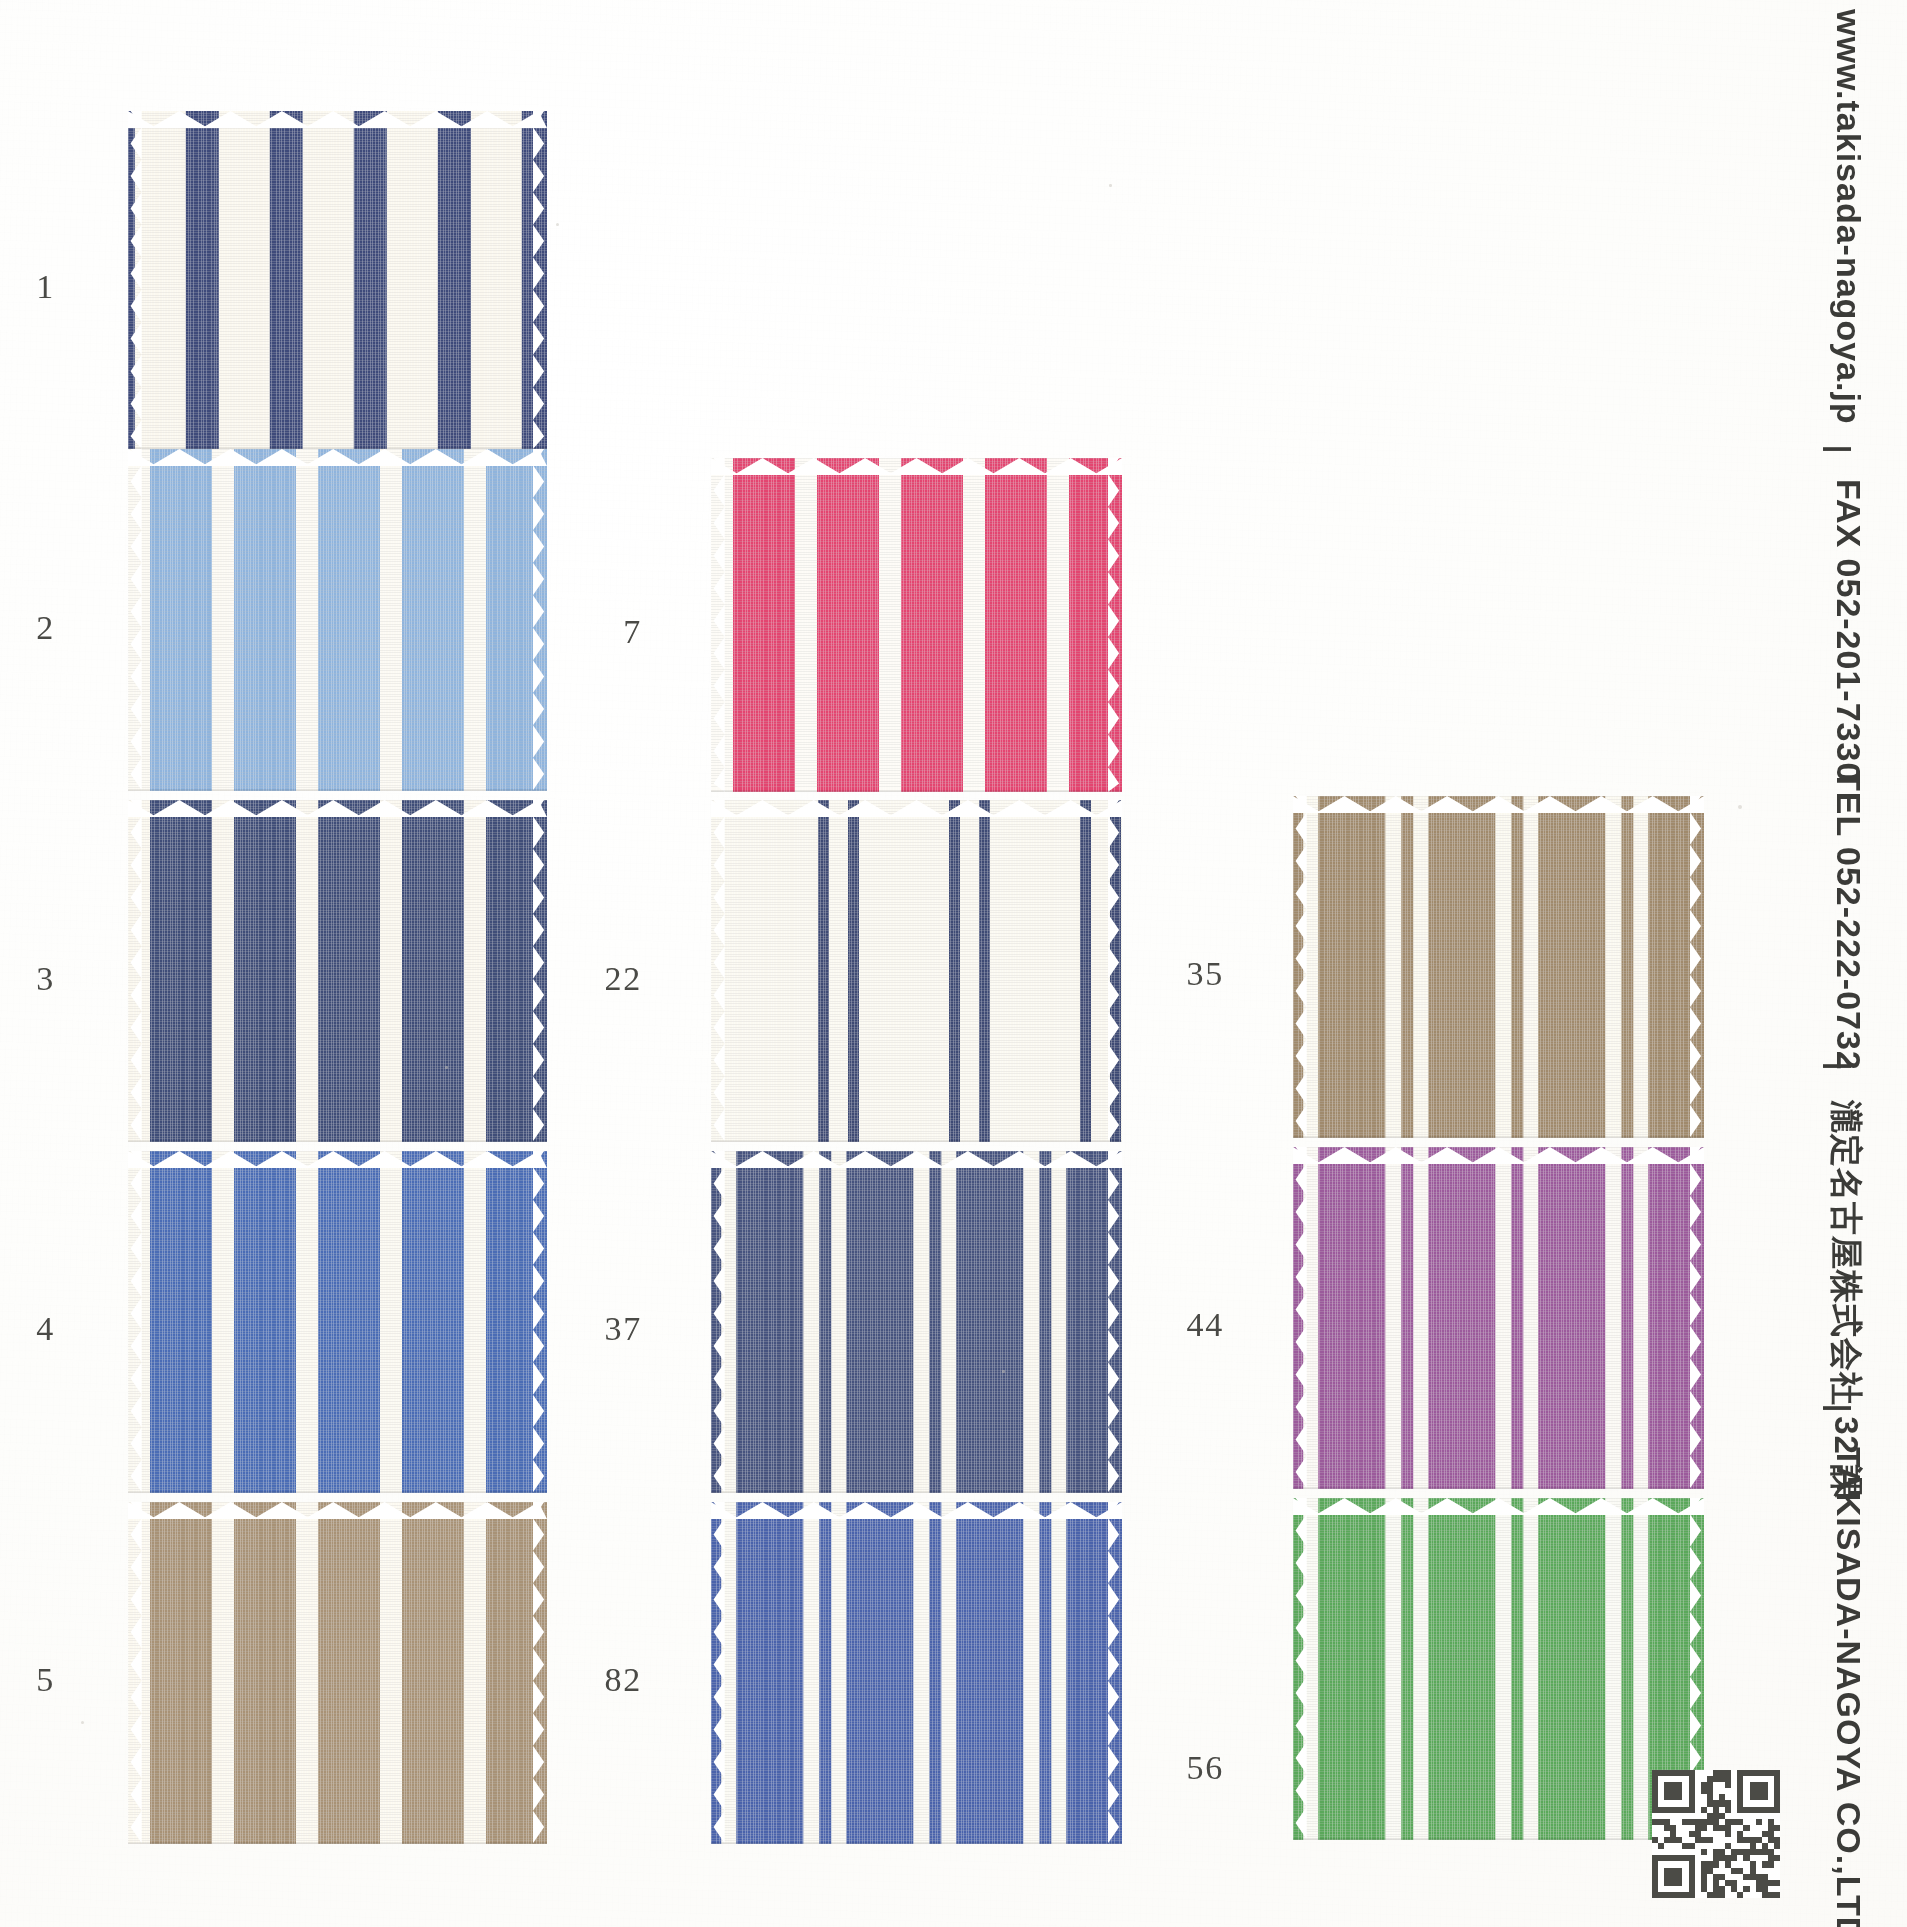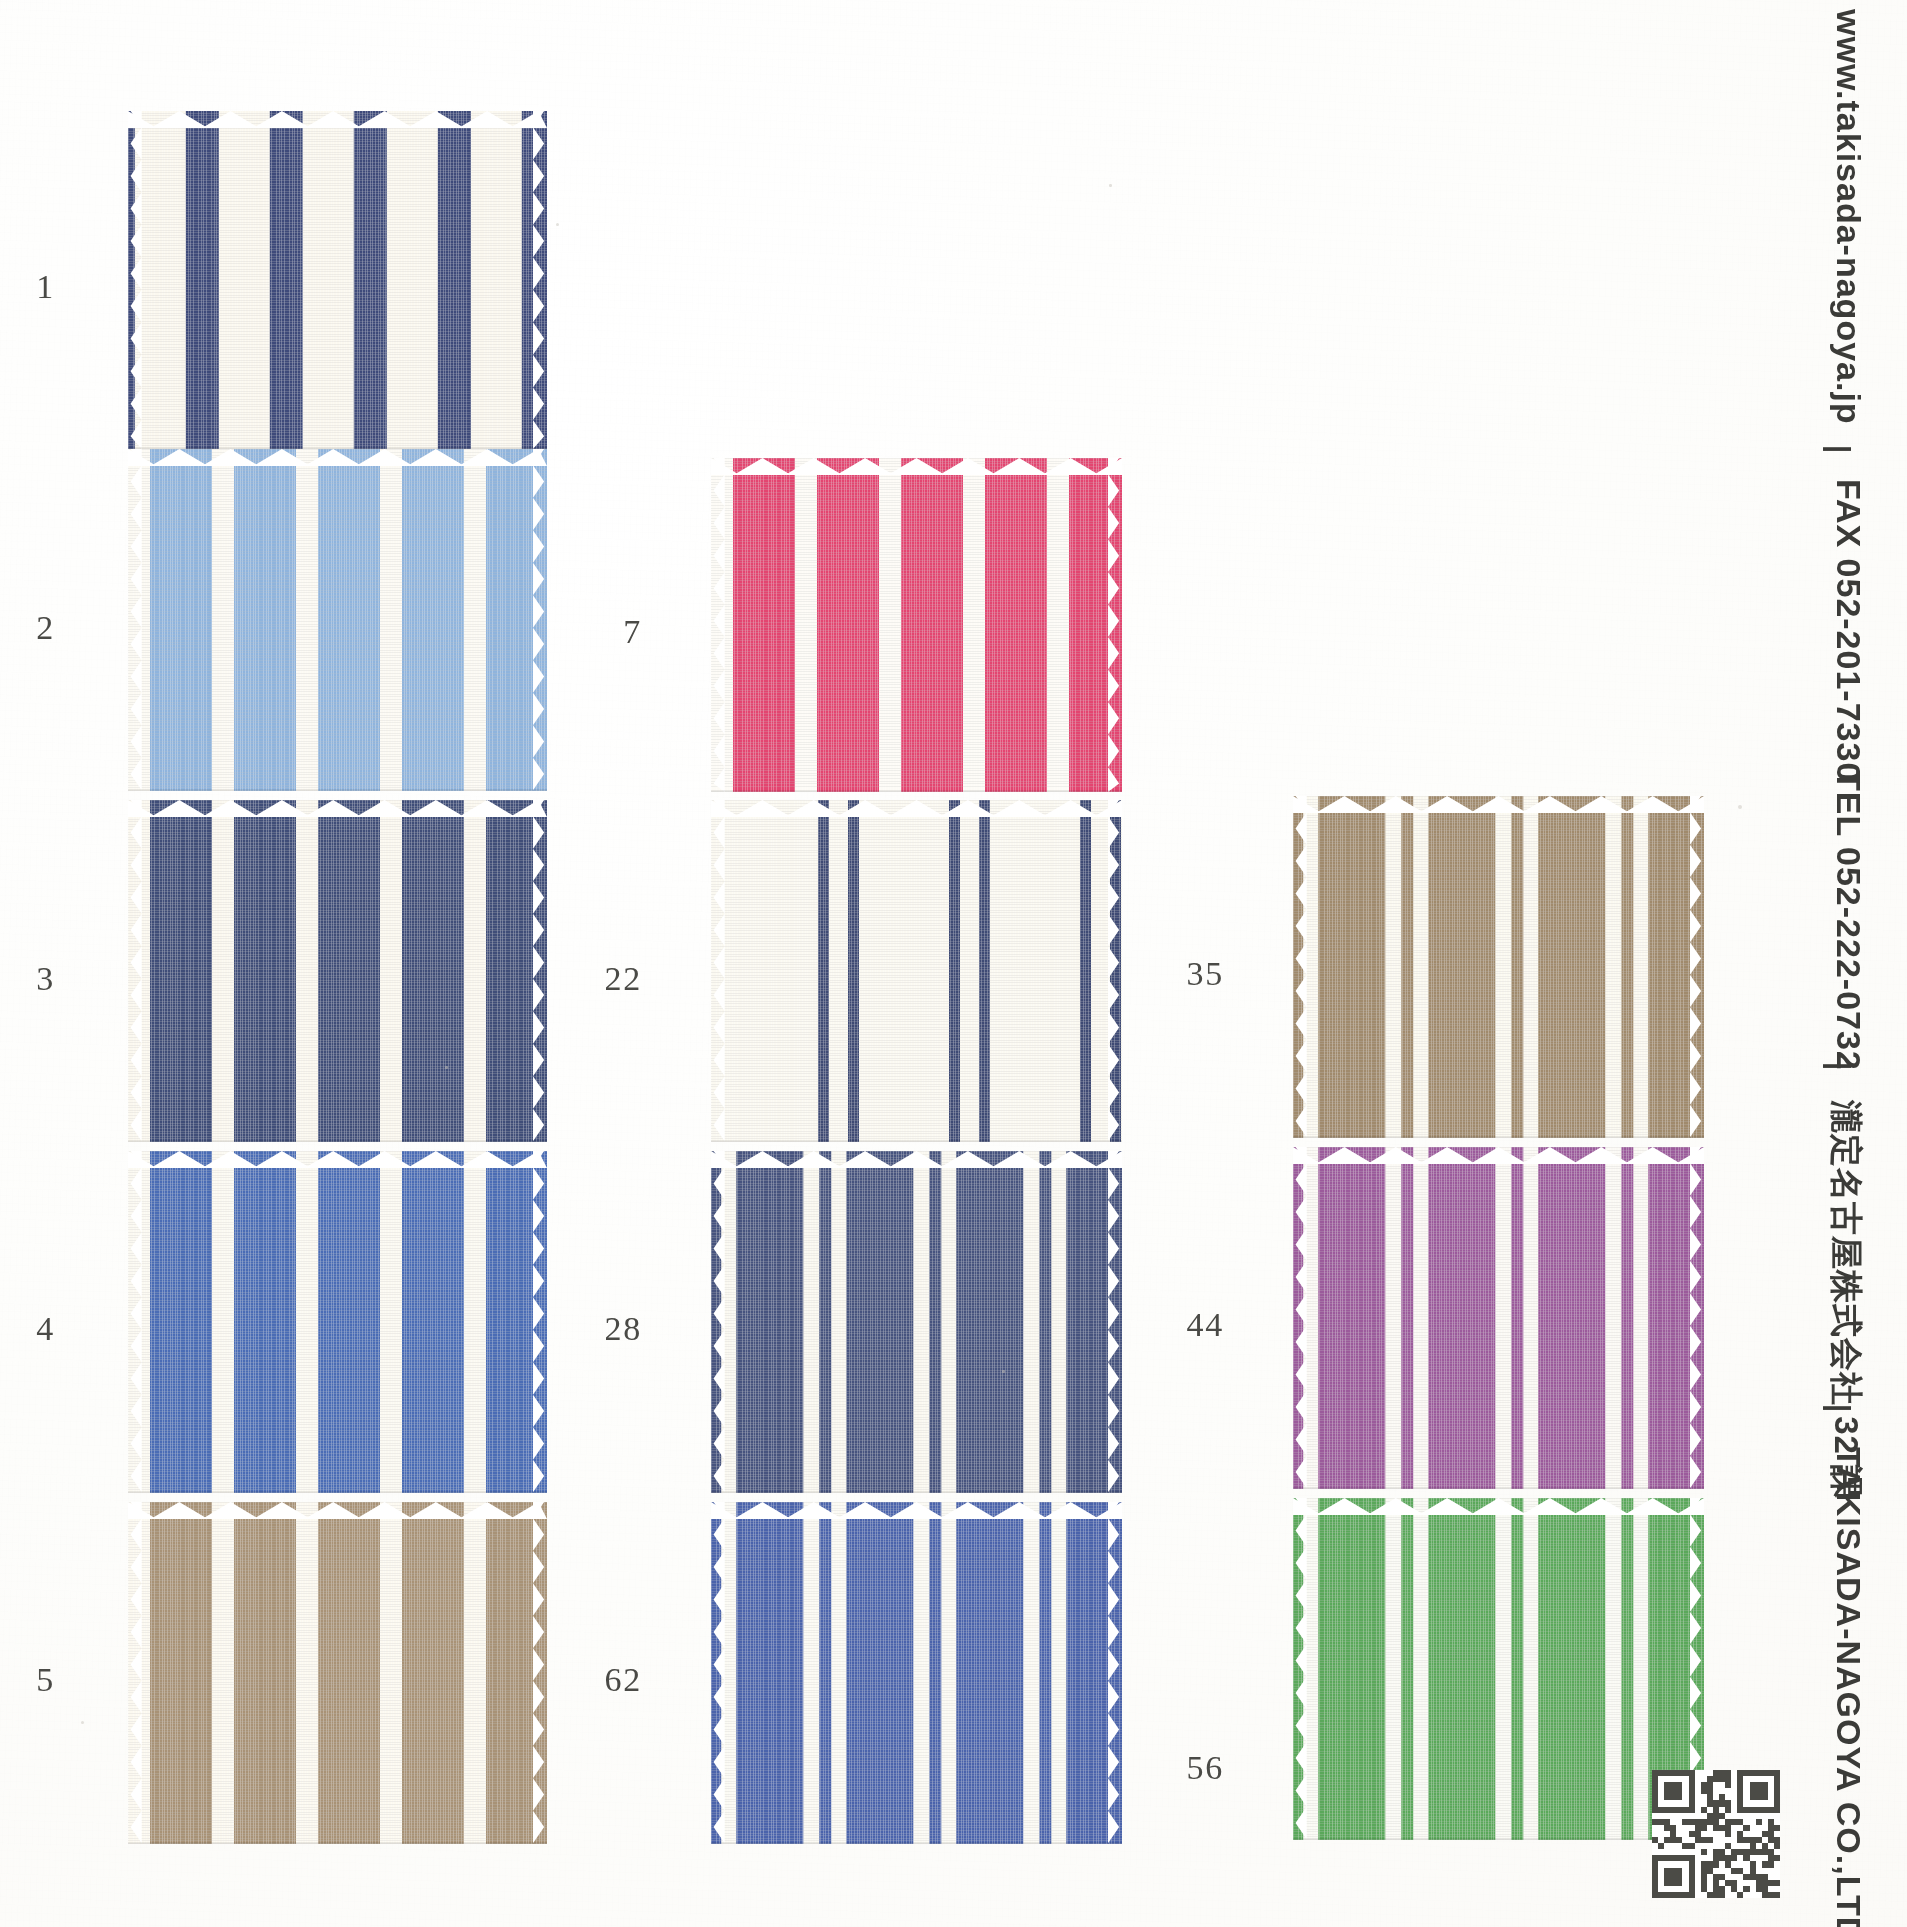--- a/index.html
+++ b/index.html
@@ -274,21 +274,21 @@
               </svg>
             </div>
             <div class="zig-sep" style="left: 0px; top: 0px; width: 411px; height: 17px;">
               <svg viewBox="0 0 480 20" preserveAspectRatio="none">
                 <path d="M0,20 L0,0 L30,18 L60,0 L90,18 L120,0 L150,18 L180,0 L210,18 L240,0 L270,18 L300,0 L330,18 L360,0 L390,18 L420,0 L450,18 L480,0 L480,20 Z" fill="#ffffff"></path>
               </svg>
             </div>
           </div>
         </div>
         <div class="swatch-row" style="left: 0px; top: 0px;">
-          <div class="swatch-label" style="left: 574px; width: 68px; top: 1329px;">28</div>
+          <div class="swatch-label" style="left: 574px; width: 68px; top: 1329px;">37</div>
           <div class="swatch" style="left: 711px; top: 1151px; width: 411px; height: 342px;">
             <div class="swatch-fabric" style="background: repeating-linear-gradient(90deg, rgb(250, 248, 240) 0px, rgb(250, 248, 240) 15.4px, rgb(70, 83, 126) 15.4px, rgb(70, 83, 126) 82px, rgb(250, 248, 240) 82px, rgb(250, 248, 240) 98px, rgb(70, 83, 126) 98px, rgb(70, 83, 126) 110px) 10.3px 0px rgb(250, 248, 240);"></div>
             <div class="weave"></div>
             <div class="weave-dark"></div>
             <div class="pink-edge" style="left: 0px;">
               <svg viewBox="0 0 16 400" preserveAspectRatio="none">
                 <path d="M16,0 L3,0 L16,19 L3,38 L16,57 L3,76 L16,95 L3,114 L16,133 L3,152 L16,171 L3,190 L16,209 L3,228 L16,247 L3,266 L16,285 L3,304 L16,323 L3,342 L16,361 L3,380 L16,399 L16,400 Z" fill="#ffffff"></path>
               </svg>
             </div>
             <div class="pink-edge" style="right: 0px;">
@@ -297,21 +297,21 @@
               </svg>
             </div>
             <div class="zig-sep" style="left: 0px; top: 0px; width: 411px; height: 17px;">
               <svg viewBox="0 0 480 20" preserveAspectRatio="none">
                 <path d="M0,20 L0,0 L30,18 L60,0 L90,18 L120,0 L150,18 L180,0 L210,18 L240,0 L270,18 L300,0 L330,18 L360,0 L390,18 L420,0 L450,18 L480,0 L480,20 Z" fill="#ffffff"></path>
               </svg>
             </div>
           </div>
         </div>
         <div class="swatch-row" style="left: 0px; top: 0px;">
-          <div class="swatch-label" style="left: 574px; width: 68px; top: 1680px;">62</div>
+          <div class="swatch-label" style="left: 574px; width: 68px; top: 1680px;">82</div>
           <div class="swatch" style="left: 711px; top: 1502px; width: 411px; height: 342px;">
             <div class="swatch-fabric" style="background: repeating-linear-gradient(90deg, rgb(251, 250, 243) 0px, rgb(251, 250, 243) 15.4px, rgb(74, 99, 171) 15.4px, rgb(74, 99, 171) 82px, rgb(251, 250, 243) 82px, rgb(251, 250, 243) 98px, rgb(74, 99, 171) 98px, rgb(74, 99, 171) 110px) 10.3px 0px rgb(251, 250, 243);"></div>
             <div class="weave"></div>
             <div class="weave-dark"></div>
             <div class="pink-edge" style="left: 0px;">
               <svg viewBox="0 0 16 400" preserveAspectRatio="none">
                 <path d="M16,0 L3,0 L16,19 L3,38 L16,57 L3,76 L16,95 L3,114 L16,133 L3,152 L16,171 L3,190 L16,209 L3,228 L16,247 L3,266 L16,285 L3,304 L16,323 L3,342 L16,361 L3,380 L16,399 L16,400 Z" fill="#ffffff"></path>
               </svg>
             </div>
             <div class="pink-edge" style="right: 0px;">

